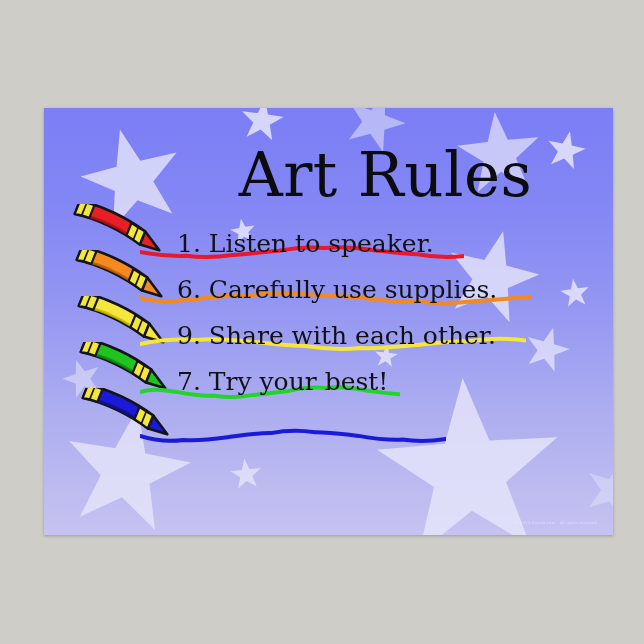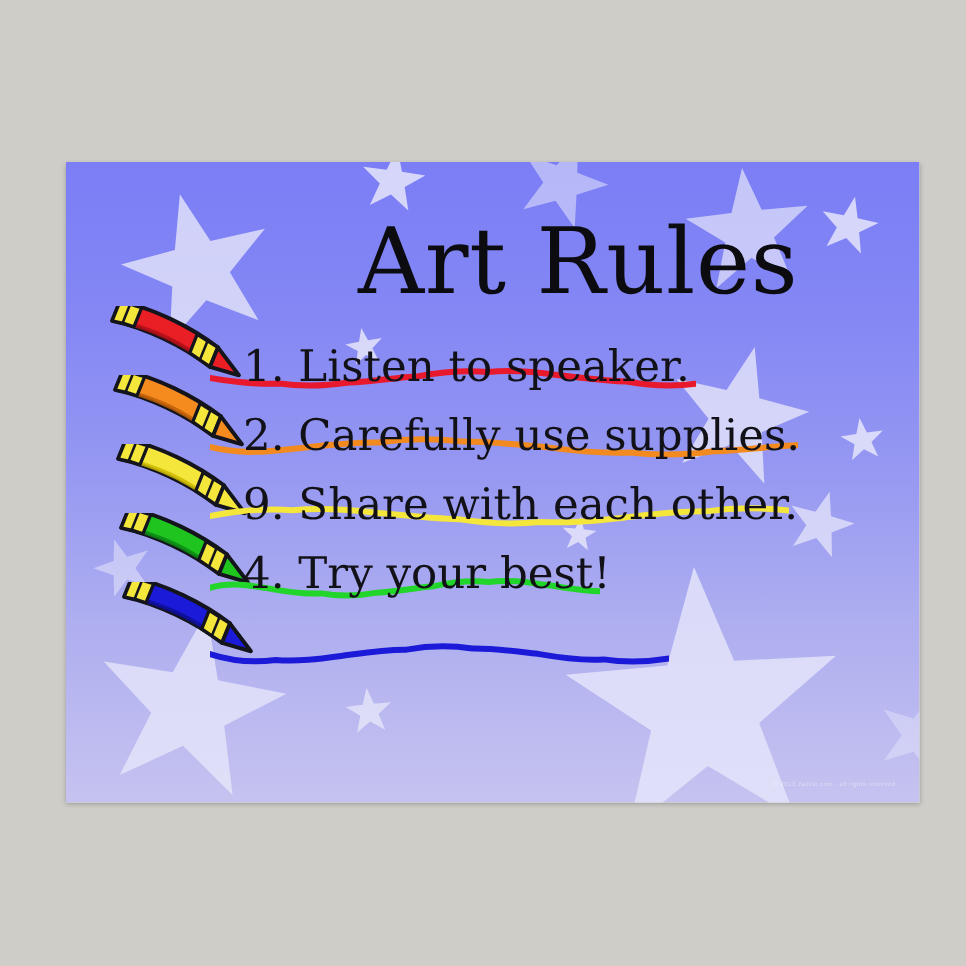--- a/index.html
+++ b/index.html
@@ -73,24 +73,24 @@
     left: 118px;
     top: 118px;
     width: 440px;
   }
   .rule {
     position: relative;
     height: 46px;
   }
   .rule-text {
     position: absolute;
-    left: 0;
+    left: 15px;
     top: 0;
     font-family: "DejaVu Serif", serif;
-    font-size: 29px;
+    font-size: 25px;
     line-height: 36px;
     color: #111117;
     white-space: nowrap;
     z-index: 3;
     text-align: right;
   }
   .rule-squiggle {
     position: absolute;
     left: -22px;
     top: 16px;
@@ -245,33 +245,33 @@
         <div class="rule">
           <svg class="rule-squiggle" width="324" height="30" style="top: 18px;">
             <path d="M 0 8.0 C 16.2 10.7, 30.1 12.6, 46.3 11.7 C 62.5 14.0, 76.4 13.4, 92.6 11.0 C 108.8 10.2, 122.7 7.9, 138.9 6.8 C 155.1 3.8, 168.9 2.5, 185.1 4.0 C 201.3 2.4, 215.2 3.6, 231.4 6.0 C 247.6 7.6, 261.5 9.9, 277.7 10.3 C 293.9 13.3, 307.8 14.0, 324.0 11.9" fill="none" stroke="#e8192c" stroke-width="4" stroke-linecap="round"></path>
           </svg>
           <div class="rule-text">1. Listen to speaker.</div>
         </div>
         <div class="rule">
           <svg class="rule-squiggle" width="392" height="30" style="top: 18px;">
             <path d="M 0 8.0 C 19.6 13.0, 36.4 11.3, 56.0 9.1 C 75.6 7.0, 92.4 4.8, 112.0 5.0 C 131.6 2.2, 148.4 2.1, 168.0 4.4 C 187.6 4.3, 204.4 6.4, 224.0 8.1 C 243.6 10.8, 260.4 12.6, 280.0 11.7 C 299.6 14.0, 316.4 13.4, 336.0 10.9 C 355.6 10.1, 372.4 7.8, 392.0 6.7" fill="none" stroke="#f28a20" stroke-width="4" stroke-linecap="round"></path>
           </svg>
-          <div class="rule-text">2. Carefully use supplies.</div>
+          <div class="rule-text">6. Carefully use supplies.</div>
         </div>
         <div class="rule">
           <svg class="rule-squiggle" width="386" height="30" style="top: 18px;">
             <path d="M 0 8.0 C 19.3 4.1, 35.8 2.6, 55.1 4.1 C 74.4 2.3, 91.0 3.4, 110.3 5.8 C 129.6 7.3, 146.1 9.7, 165.4 10.1 C 184.7 13.1, 201.3 13.9, 220.6 12.0 C 239.9 12.9, 256.4 11.2, 275.7 9.1 C 295.0 6.9, 311.6 4.7, 330.9 4.9 C 350.2 2.2, 366.7 2.1, 386.0 4.4" fill="none" stroke="#f5e63c" stroke-width="4" stroke-linecap="round"></path>
           </svg>
           <div class="rule-text">9. Share with each other.</div>
         </div>
         <div class="rule">
           <svg class="rule-squiggle" width="260" height="30" style="top: 20px;">
             <path d="M 0 8.0 C 13.0 4.0, 24.1 6.1, 37.1 7.9 C 50.1 10.5, 61.3 12.4, 74.3 11.6 C 87.3 14.0, 98.4 13.5, 111.4 11.1 C 124.4 10.4, 135.6 8.1, 148.6 6.9 C 161.6 4.0, 172.7 2.6, 185.7 4.0 C 198.7 2.3, 209.9 3.5, 222.9 5.9 C 235.9 7.4, 247.0 9.8, 260.0 10.2" fill="none" stroke="#22d52b" stroke-width="4" stroke-linecap="round"></path>
           </svg>
-          <div class="rule-text">4. Try your best!</div>
+          <div class="rule-text">7. Try your best!</div>
         </div>
         <div class="rule">
           <svg class="rule-squiggle" width="306" height="30" style="top: 18px;">
             <path d="M 0 8.0 C 15.3 13.0, 28.4 13.9, 43.7 12.0 C 59.0 13.1, 72.1 11.4, 87.4 9.3 C 102.7 7.2, 115.8 4.9, 131.1 5.1 C 146.4 2.2, 159.6 2.0, 174.9 4.3 C 190.2 4.1, 203.3 6.2, 218.6 7.9 C 233.9 10.6, 247.0 12.5, 262.3 11.6 C 277.6 14.0, 290.7 13.5, 306.0 11.0" fill="none" stroke="#1a1ad8" stroke-width="4" stroke-linecap="round"></path>
           </svg>
         </div>
       </div>
 
     <div id="watermark">© 2013 Zazzle.com  ·  all rights reserved</div>
 

